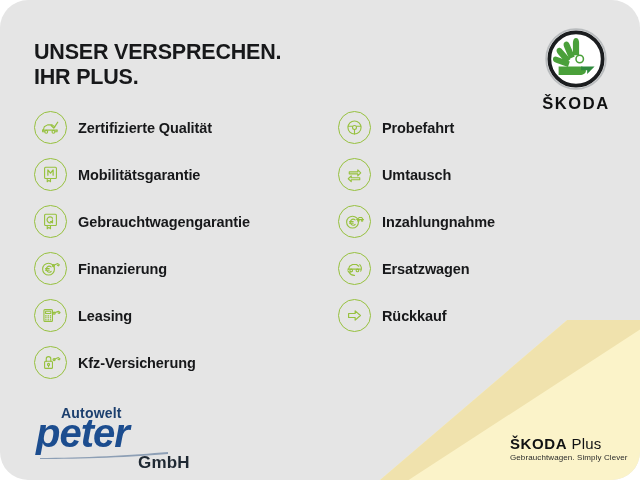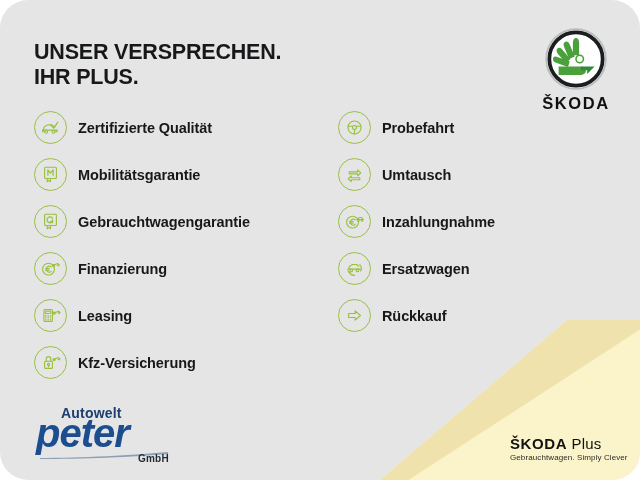--- a/index.html
+++ b/index.html
@@ -148,21 +148,21 @@
     position: absolute;
     left: 12px;
     top: 47px;
     width: 128px;
     height: 7px;
   }
   .dealer-gmbh {
     position: absolute;
     left: 110px;
     top: 48px;
-    font-size: 10px;
+    font-size: 17px;
     font-weight: bold;
     color: #1f2933;
     letter-spacing: 0.2px;
   }
 
   
   .plus {
     position: absolute;
     left: 510px;
     top: 404px;

